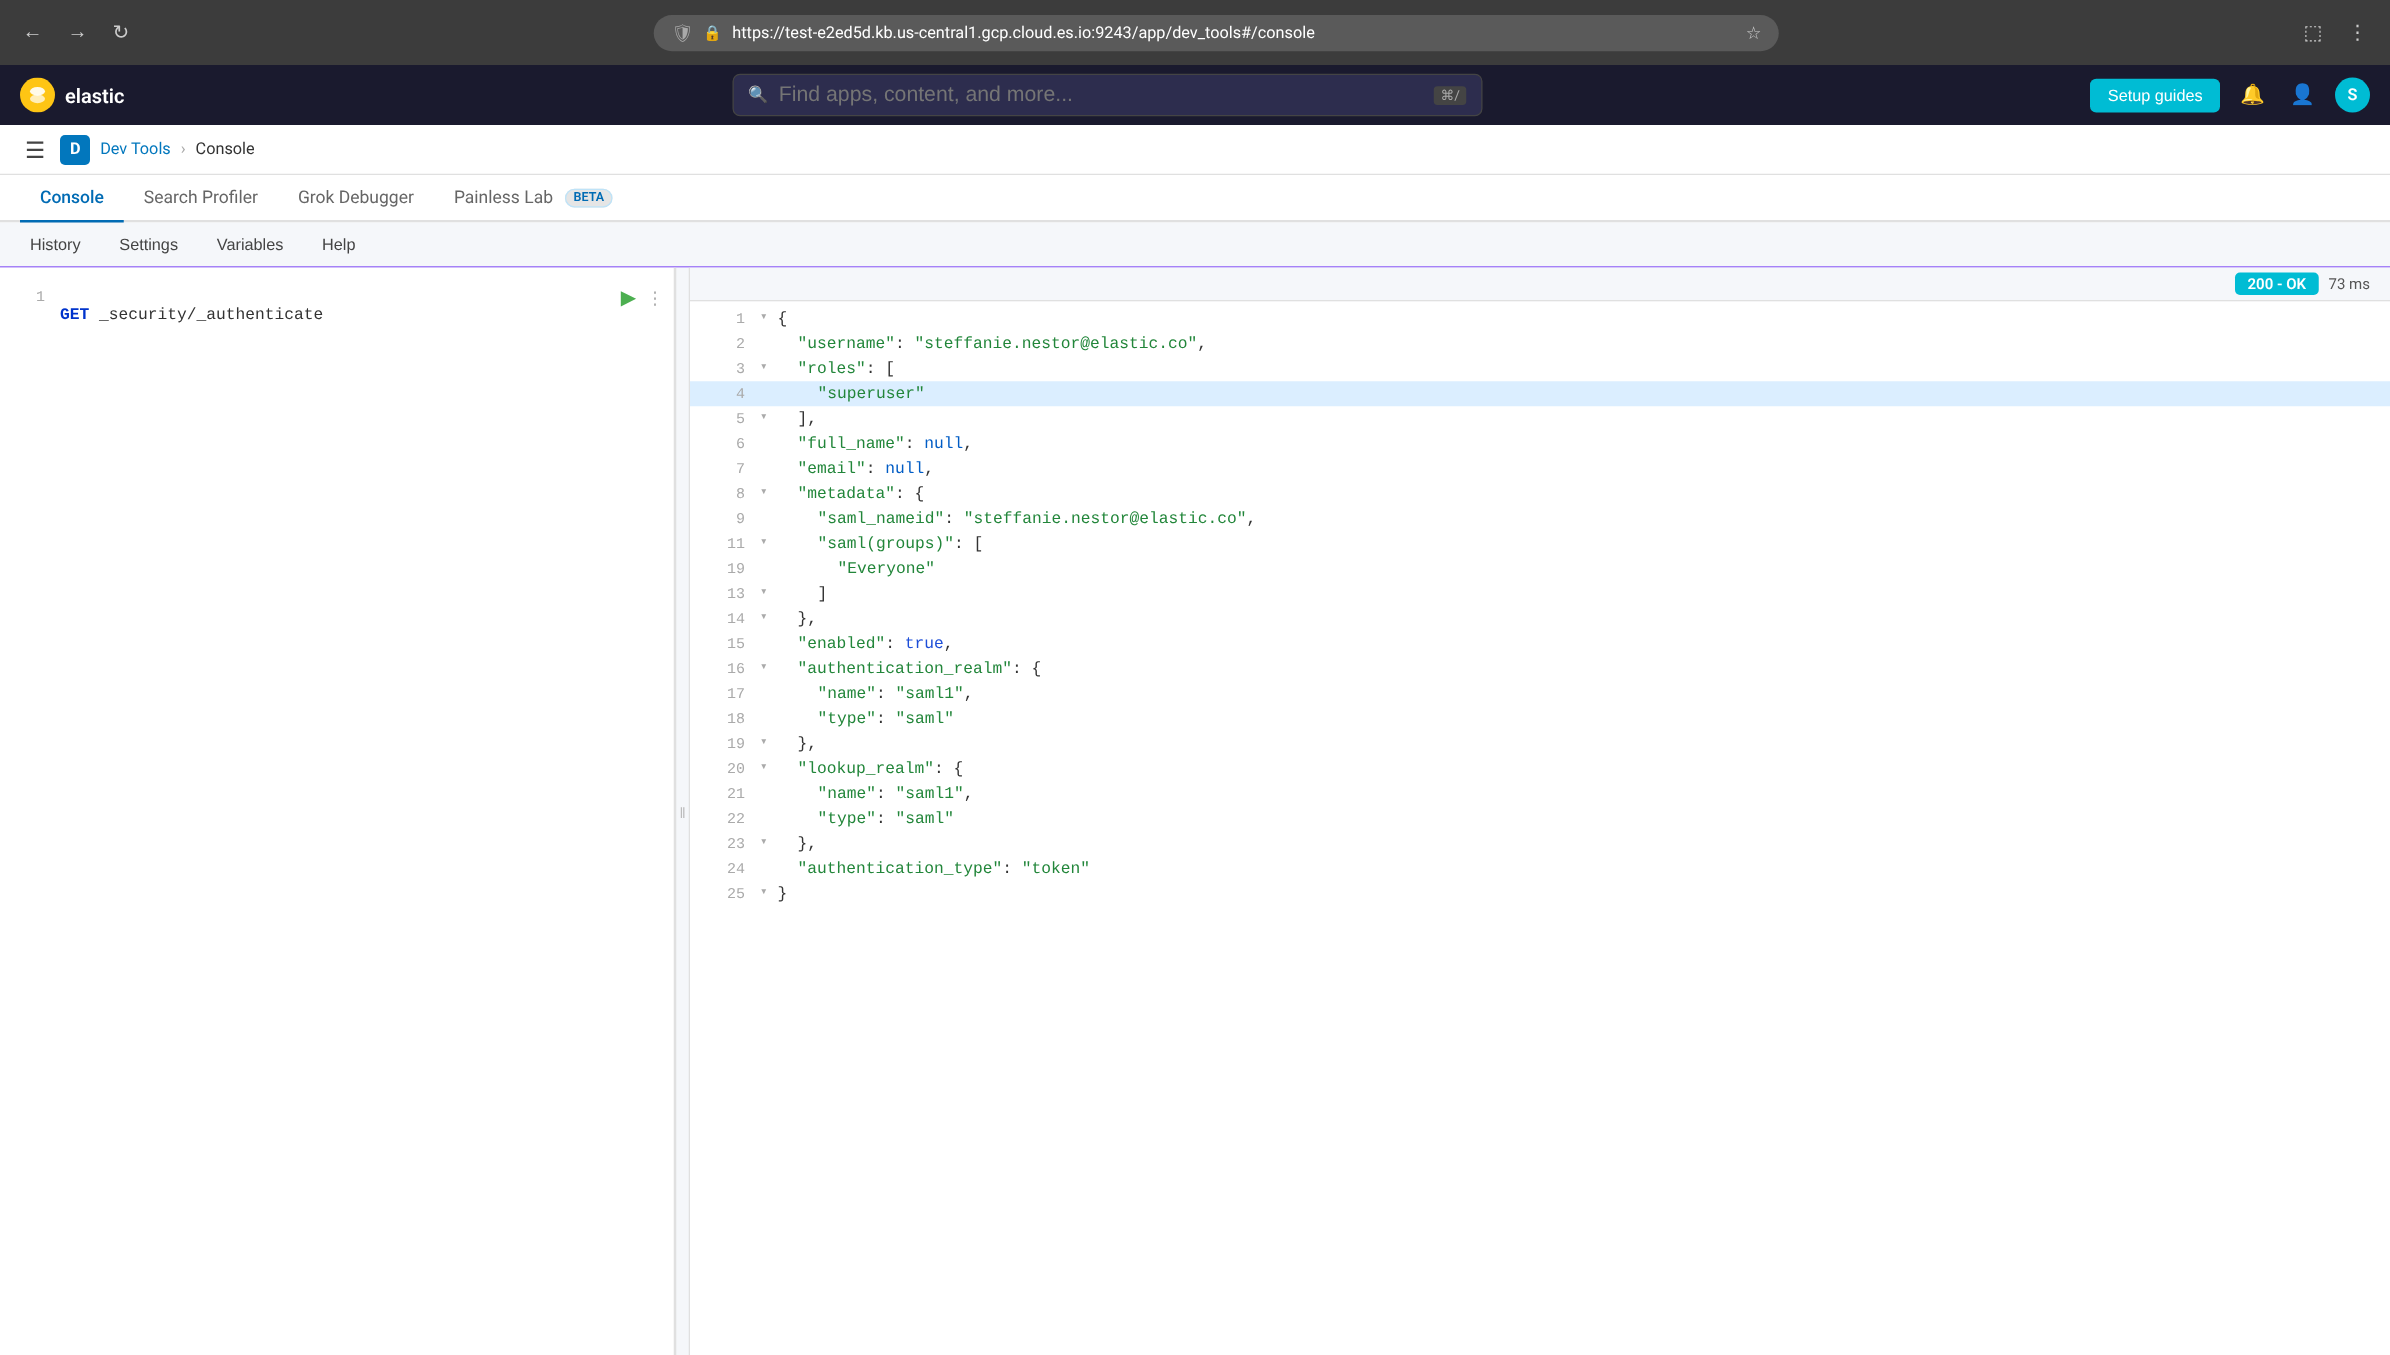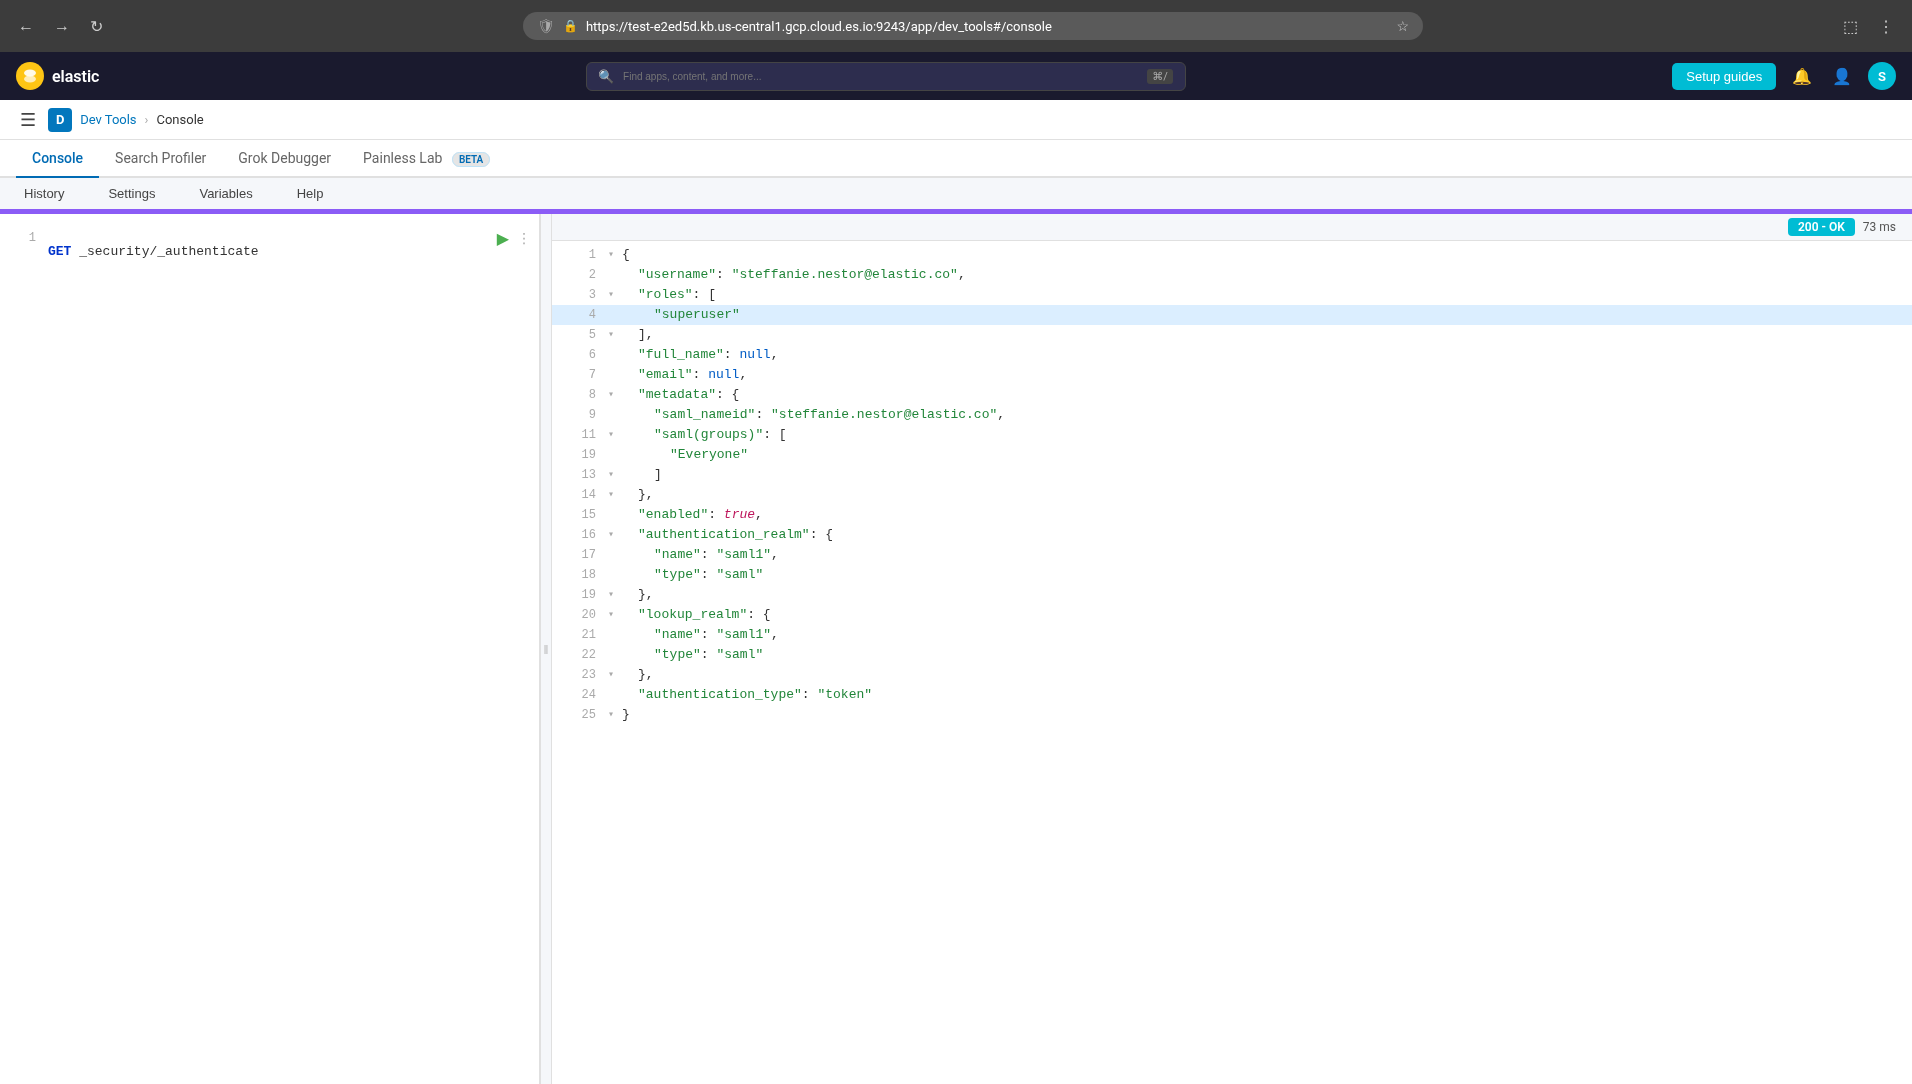--- a/index.html
+++ b/index.html
@@ -210,26 +210,26 @@
       font-size: 10px;
       padding: 1px 6px;
       margin-left: 6px;
       font-weight: 600;
       vertical-align: middle;
     }
 
     
     .toolbar {
       background: #f5f7fa;
-      border-bottom: 5px solid #8b5cf6;
+      border-bottom: 1px solid #8b5cf6;
       height: 36px;
       display: flex;
       align-items: center;
       padding: 0 16px;
-      gap: 28px;
+      gap: 15px;
     }
     .toolbar-btn {
       background: none;
       border: none;
       font-size: 13px;
       color: #444;
       cursor: pointer;
       padding: 4px 8px;
     }
 
@@ -369,21 +369,21 @@
       color: #aaa;
       min-width: 12px;
       margin-right: 2px;
       font-size: 10px;
       cursor: pointer;
     }
     .resp-content { flex: 1; }
     .json-key { color: #22863a; }
     .json-str { color: #22863a; }
     .json-null { color: #005cc5; }
-    .json-bool { color: #be185d; font-style: italic; }
+    .json-bool { color: #1d4ed8; }
     .json-punct { color: #333; }
     .resp-indent-1 { padding-left: 16px; }
     .resp-indent-2 { padding-left: 32px; }
     .resp-indent-3 { padding-left: 48px; }
   </style>
 </head>
 <body>
 
 <div class="browser-chrome">
   <button class="browser-nav-btn">←</button>
@@ -405,21 +405,21 @@
   <div class="elastic-logo">
     <svg class="logo-icon" viewBox="0 0 28 28" fill="none">
       <circle cx="14" cy="14" r="14" fill="#FEC514"></circle>
       <ellipse cx="14" cy="11" rx="6" ry="3.5" fill="#fff" opacity="0.9"></ellipse>
       <ellipse cx="14" cy="17" rx="6" ry="3.5" fill="#fff" opacity="0.7"></ellipse>
     </svg>
     <span style="color:#fff;font-size:16px;text-align:center;">elastic</span>
   </div>
   <div class="kibana-search">
     <span style="color:#aaa;font-size:13px;">🔍</span>
-    <input type="text" style="background: none; border: none; outline: none; color: rgb(204, 204, 204); font-size: 10px; flex: 1 1 0%; width: 100%;" placeholder="Find apps, content, and more...">
+    <input type="text" style="background: none; border: none; outline: none; color: rgb(204, 204, 204); font-size: 17px; flex: 1 1 0%; width: 100%;" placeholder="Find apps, content, and more...">
     <span class="shortcut">⌘/</span>
   </div>
   <div class="kibana-header-actions">
     <button class="setup-guides-btn">Setup guides</button>
     <button class="header-icon-btn" style="color:#ccc;font-size:16px;">🔔</button>
     <button class="header-icon-btn" style="color:#ccc;font-size:16px;">👤</button>
     <div class="user-avatar">S</div>
   </div>
 </div>
 

